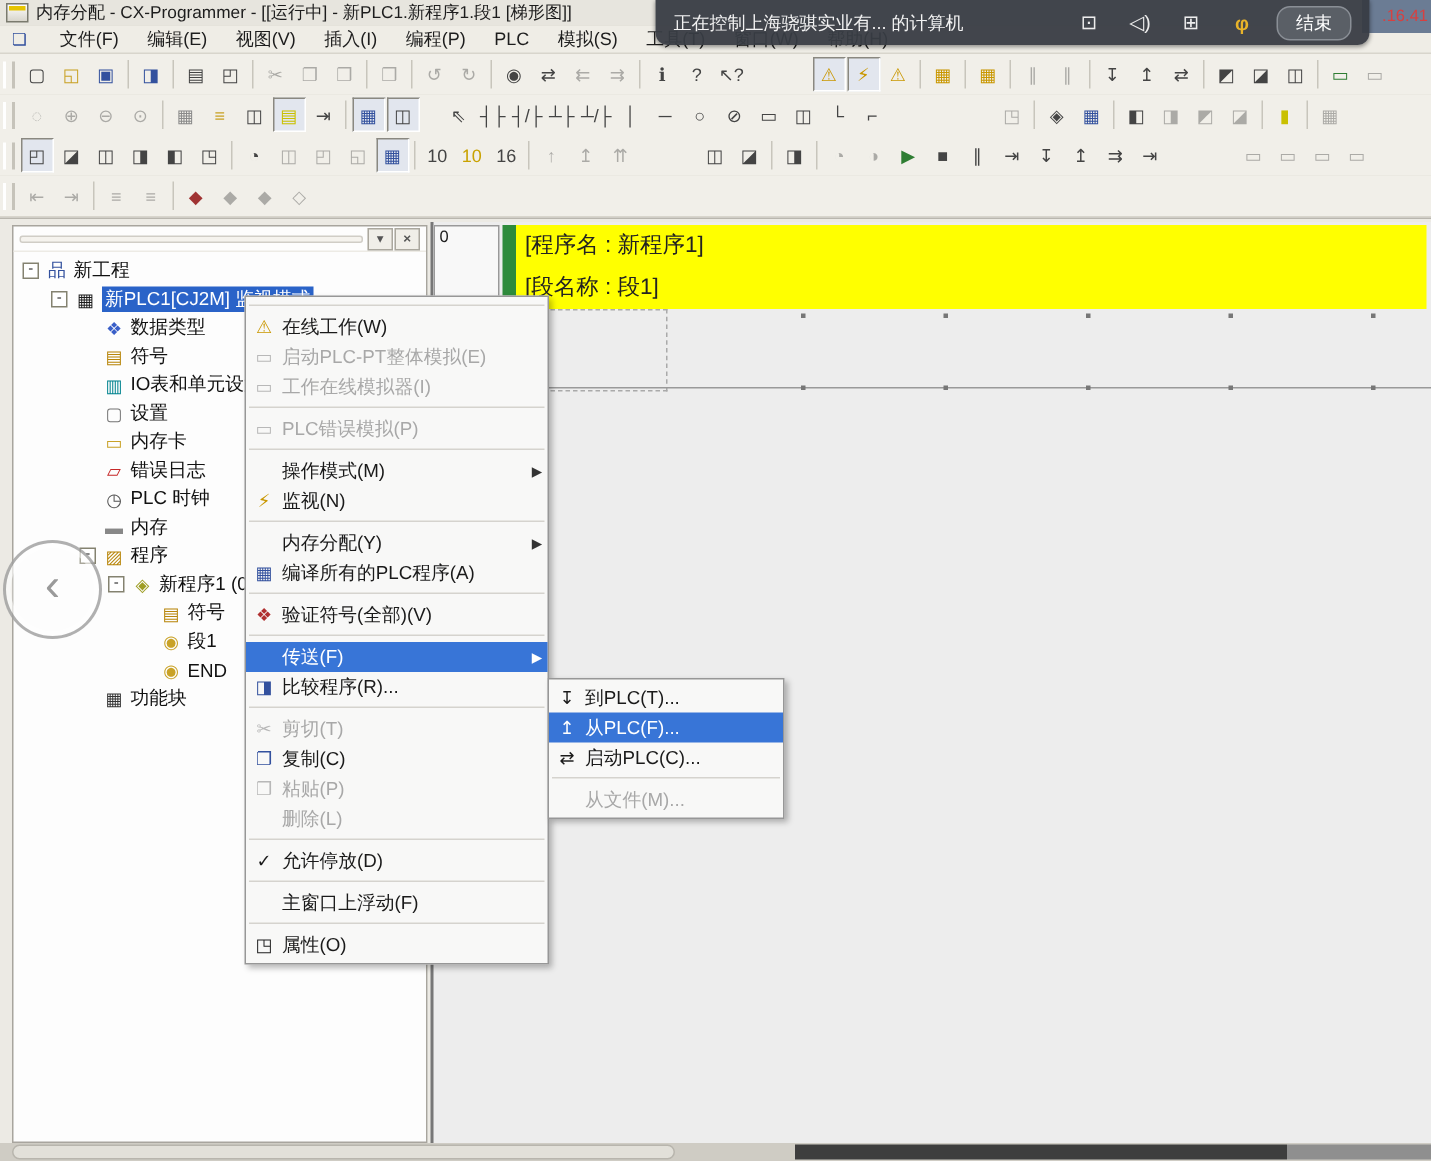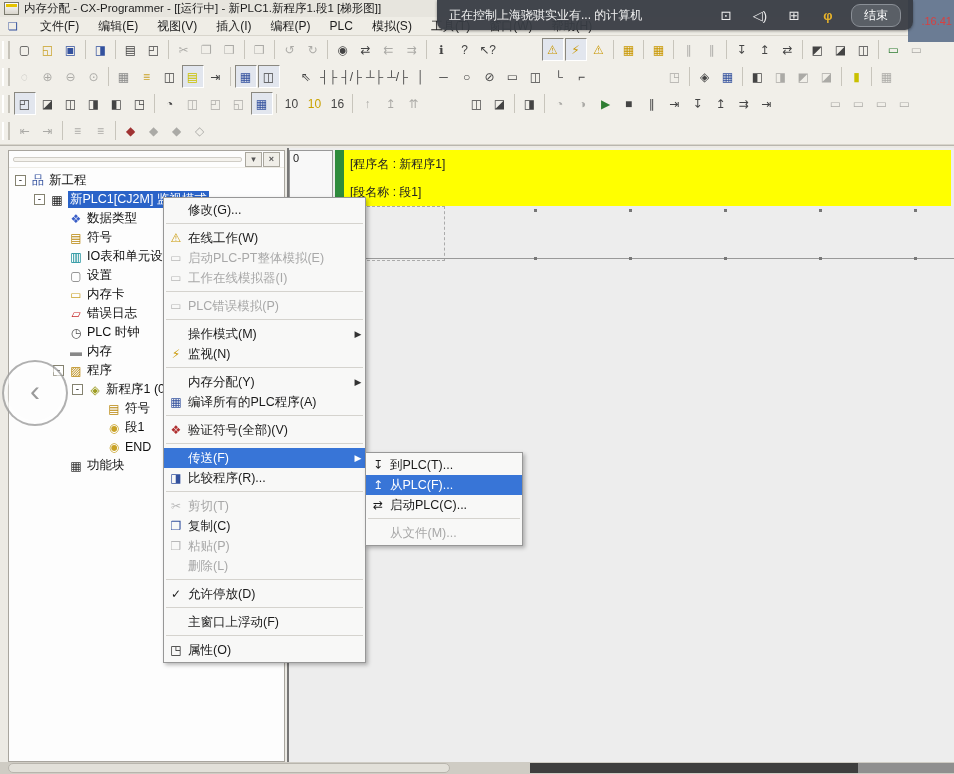--- a/index.html
+++ b/index.html
@@ -7,21 +7,21 @@
        background:#ECEAE4;font-family:"Liberation Sans","DejaVu Sans",sans-serif;
        -webkit-font-smoothing:antialiased;}
   .glyph{display:inline-block;}
 
   
   .titlebar{position:absolute;left:0;top:0;width:954px;height:17px;background:#E7E5DE;
             border-bottom:1px solid #CFCCC4;display:flex;align-items:center;font-size:11.5px;color:#1d1d1d;}
   .appicon{width:13px;height:11px;margin:0 5px 0 4px;background:linear-gradient(#fefefe,#d8d5cc);
            border:1px solid #7a7a6e;position:relative;}
   .appicon::after{content:"";position:absolute;left:1px;top:1px;right:1px;height:3px;background:#E6C400;}
-  .cornerwrap{position:absolute;right:0;top:0;width:46px;height:42px;background:#6B7C94;z-index:55;
+  .cornerwrap{position:absolute;right:0;top:0;width:46px;height:22px;background:#6B7C94;z-index:55;
               color:#D84040;font-size:11px;display:flex;align-items:center;justify-content:flex-end;padding-right:2px;box-sizing:border-box;}
 
   
   .banner{position:absolute;left:437px;top:0;width:476px;height:30px;background:rgba(56,60,67,.95);
           border-radius:0 0 8px 8px;z-index:60;display:flex;align-items:center;color:#F2F2F2;
           font-size:12px;box-shadow:0 1px 3px rgba(0,0,0,.4);}
   .btext{margin-left:12px;flex:1;white-space:nowrap;overflow:hidden;}
   .bicon{width:34px;text-align:center;font-size:13px;color:#EDEDED;cursor:default;}
   .bicon.pen{color:#E8B32A;font-weight:bold;}
   .endbtn{margin:0 12px 0 6px;padding:2px 12px;background:#5A5F66;border:1px solid #8A8F96;
@@ -71,21 +71,21 @@
                 display:flex;align-items:center;justify-content:center;box-shadow:inset 0 0 0 3px rgba(255,255,255,.5);}
   .circlehandle .glyph{font-size:30px;color:#9a9a9a;margin-top:-4px;}
 
   
   .ladderwrap{position:absolute;left:287px;top:148px;width:667px;height:614px;background:#EDEDED;
               border-left:2px solid #777;box-sizing:border-box;}
   .rungnum{position:absolute;left:0;top:2px;width:44px;height:56px;background:#F8F8F8;
            border:1px solid #999;box-sizing:border-box;font-size:11px;color:#222;padding:1px 0 0 3px;}
   .greenbar{position:absolute;left:46px;top:2px;width:9px;height:56px;background:#2E8B3C;}
   .yrow{position:absolute;left:55px;right:3px;height:28px;background:#FFFF00;color:#222;
-        font-size:12px;line-height:28px;padding-left:6px;white-space:nowrap;}
+        font-size:15px;line-height:28px;padding-left:6px;white-space:nowrap;}
   .y1{top:2px;} .y2{top:30px;}
   .rungline{position:absolute;left:0;top:110px;right:0;height:1px;background:#999;}
   .dot{position:absolute;width:3px;height:3px;background:#777;}
   .dashrect{position:absolute;left:43px;top:58px;width:111px;height:53px;border:1px dashed #AAA;}
 
   
   .menu{position:absolute;background:#F8F8F7;border:1px solid #979797;box-shadow:2px 2px 4px rgba(0,0,0,.28);
         padding:2px 0;z-index:40;font-size:12.5px;color:#1a1a1a;}
   .ctxmenu{left:163px;top:197px;width:201px;}
   .subpanel{left:365px;top:452px;width:156px;z-index:41;}
@@ -662,25 +662,20 @@
       </div>
     </div>
 </div>
 
 <div class="circlehandle">
   <span class="glyph">‹</span>
 </div>
 
 <div class="menu ctxmenu">
 
-<div class="mitem">
-      <span class="micon glyph"></span>
-      <span class="mlabel">修改(G)...</span>
-      <span class="marrow"></span>
-    </div>
     <div class="sep"></div>
     <div class="mitem">
       <span class="micon glyph" style="color: rgb(201, 151, 0);">⚠</span>
       <span class="mlabel">在线工作(W)</span>
       <span class="marrow"></span>
     </div>
     <div class="mitem disabled">
       <span class="micon glyph">▭</span>
       <span class="mlabel">启动PLC-PT整体模拟(E)</span>
       <span class="marrow"></span>

